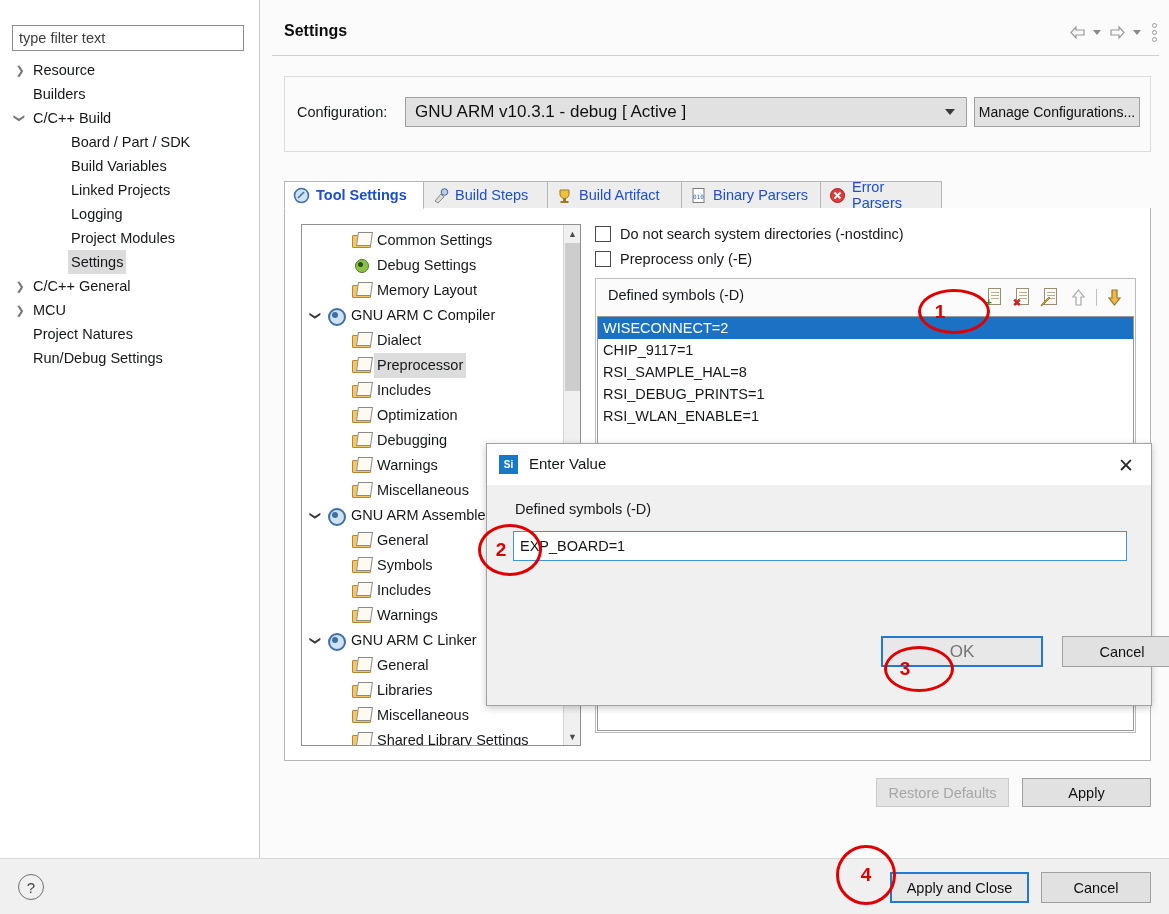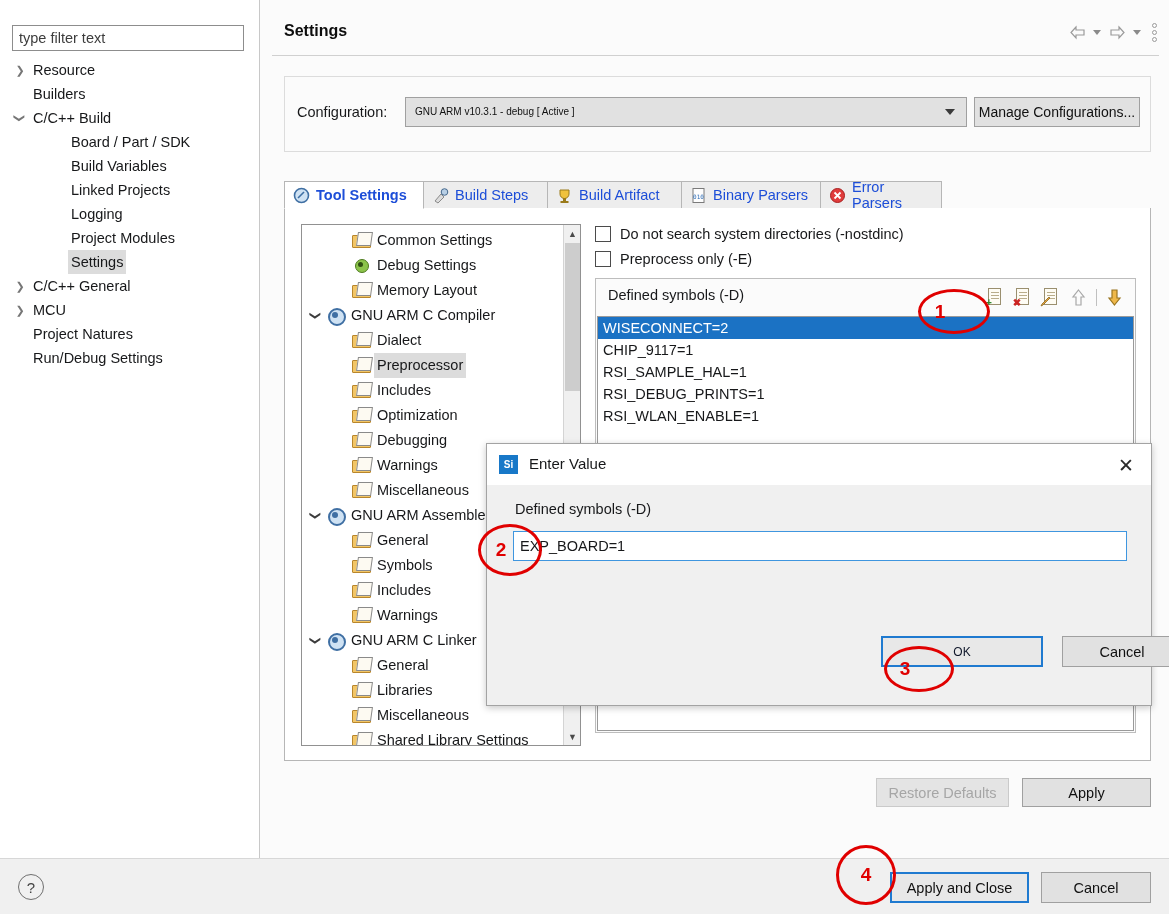--- a/index.html
+++ b/index.html
@@ -82,21 +82,21 @@
   }
   #config-label {
     position: absolute; left: 12px; top: 27px; font-size: 14.5px; color: #17181a;
   }
   #config-combo {
     position: absolute; left: 120px; top: 20px; right: 183px; height: 30px;
     border: 1px solid #a0a0a0; background: #e1e1e1;
   }
   #config-combo-text {
     position: absolute; left: 9px; top: 0; height: 28px; line-height: 28px;
-    font-size: 10px; color: #101010;
+    font-size: 17px; color: #101010;
   }
   #config-combo-arrow {
     position: absolute; right: 11px; top: 11px;
     width: 0; height: 0; border-left: 5px solid transparent;
     border-right: 5px solid transparent; border-top: 6px solid #3a3a3a;
   }
   #manage-config-btn {
     position: absolute; right: 10px; top: 20px; width: 166px; height: 30px;
     border: 1px solid #a0a0a0; background: #e1e1e1;
     font-family: "Liberation Sans", sans-serif; font-size: 14px; color: #101010;
@@ -302,21 +302,21 @@
   #modal-input {
     position: absolute; left: 26px; top: 87px; width: 614px; height: 30px;
     border: 1px solid #3f96df; background: #ffffff;
     font-family: "Liberation Sans", sans-serif; font-size: 14.5px;
     color: #17181a; padding: 0 6px; outline: none;
   }
   #modal-ok-btn {
     position: absolute; left: 394px; top: 192px; width: 162px; height: 31px;
     border: 2px solid #1f7ad0; background: #e8e8e8;
     display: flex; align-items: center; justify-content: center;
-    font-size: 12px; color: #0f172a;
+    font-size: 17px; color: #737373;
   }
   #modal-cancel-btn {
     position: absolute; left: 575px; top: 192px; width: 120px; height: 31px;
     border: 1px solid #a0a0a0; background: #e1e1e1;
     display: flex; align-items: center; justify-content: center;
     font-size: 14.5px; color: #101010;
   }
 
   
   .anno {
@@ -506,21 +506,21 @@
               <div class="sym-btn">
                 <svg width="21" height="21" viewBox="0 0 21 21">
                   <path d="M10.5 18 L16 11 L13 11 L13 3 L8 3 L8 11 L5 11 Z" fill="#efb84a" stroke="#9a7520" stroke-width="1.2"></path>
                 </svg>
               </div>
             </div>
           </div>
           <div id="sym-list">
               <div class="sym-row sel"><span>WISECONNECT=2</span></div>
               <div class="sym-row"><span>CHIP_9117=1</span></div>
-              <div class="sym-row"><span>RSI_SAMPLE_HAL=1</span></div>
+              <div class="sym-row"><span>RSI_SAMPLE_HAL=8</span></div>
               <div class="sym-row"><span>RSI_DEBUG_PRINTS=1</span></div>
               <div class="sym-row"><span>RSI_WLAN_ENABLE=1</span></div>
             </div>
         </div>
 
       </div>
     </div>
 
     <div id="restore-btn">Restore Defaults</div>
     <div id="apply-btn">Apply</div>

